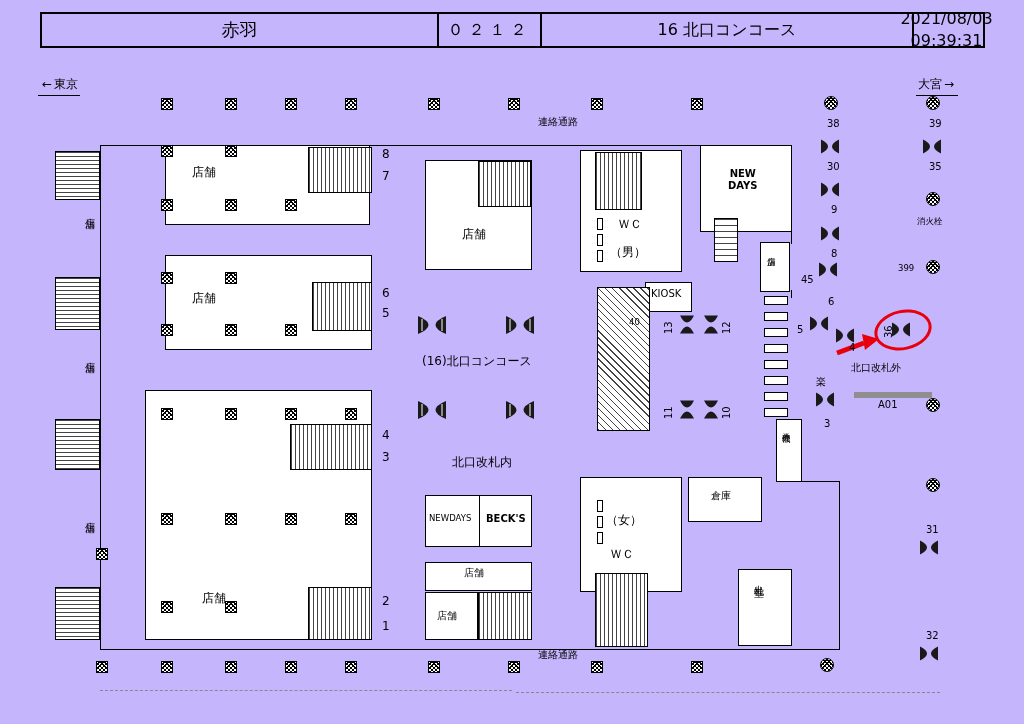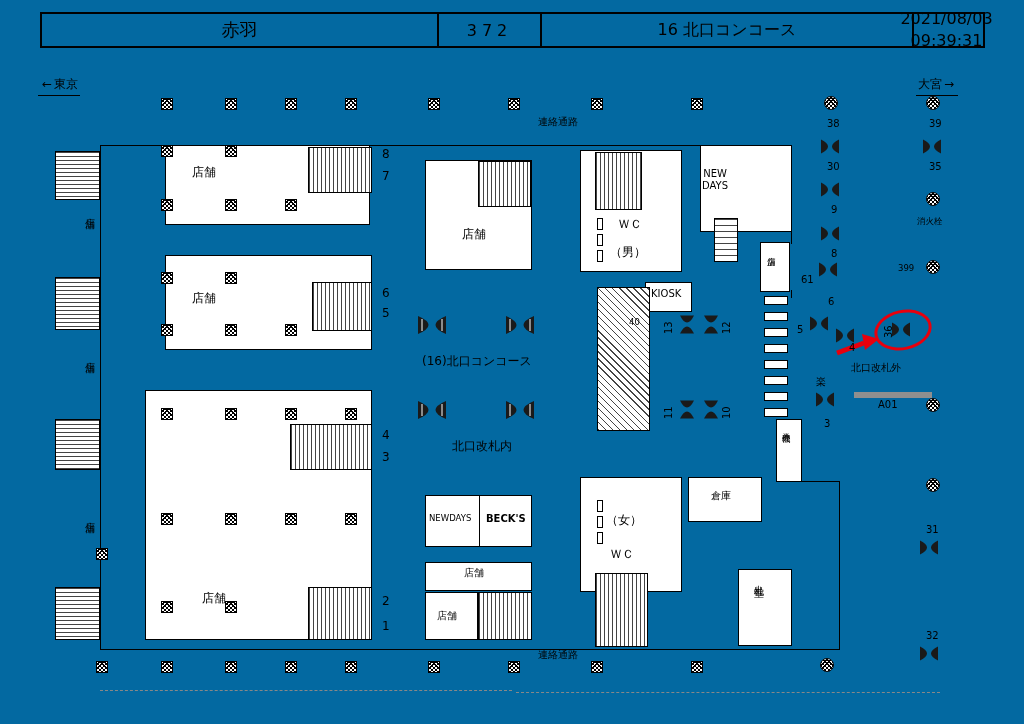--- a/index.html
+++ b/index.html
@@ -1,16 +1,16 @@
 <!DOCTYPE html>
 <html><head>
 <meta charset="utf-8">
 <style>
   html,body{margin:0;padding:0;background:#fff;}
-  .screen{position:relative;width:1024px;height:724px;background:#0369a1;overflow:hidden;
+  .screen{position:relative;width:1024px;height:724px;background:#c4b5fd;overflow:hidden;
           font-family:"DejaVu Sans","Liberation Sans",sans-serif;color:#000;}
   
   .hdr{position:absolute;left:40px;top:12px;width:945px;height:36px;border:2px solid #000;
        display:flex;box-sizing:border-box;}
   .hc{display:flex;align-items:center;justify-content:center;box-sizing:border-box;height:100%;}
   .hc+.hc{border-left:2px solid #000;}
   .c1{width:395px;font-size:18px;}
   .c2{width:103px;font-size:16px;letter-spacing:5px;}
   .c3{width:372px;font-size:16px;}
   .c4{width:67px;flex-direction:column;font-size:16px;line-height:1.35;text-align:center;}
@@ -53,21 +53,21 @@
   .redcirc{border:3px solid #e8000d;border-radius:50%;transform:rotate(-12deg);}
   .dash{border-top:1px dashed #888;}
 </style>
 </head>
 <body>
 
 <div class="screen">
 
   <div class="hdr">
     <div class="hc c1">赤羽</div>
-    <div class="hc c2">372</div>
+    <div class="hc c2">０２１２</div>
     <div class="hc c3">16 北口コンコース</div>
     <div class="hc c4">
       <div>2021/08/03</div>
       <div>09:39:31</div>
     </div>
   </div>
 
   <div class="dir dl"><span class="ar">←</span><span>東京</span></div>
   <div class="dir dr"><span>大宮</span><span class="ar">→</span></div>
 
@@ -185,27 +185,27 @@
       <div class="lbl v sm" style="left: 84px; top: 354px;">店舗</div>
       <div class="lbl v sm" style="left: 84px; top: 514px;">店舗</div>
       <div class="lbl" style="left: 192px; top: 166px;">店舗</div>
       <div class="lbl" style="left: 192px; top: 292px;">店舗</div>
       <div class="lbl" style="left: 202px; top: 592px;">店舗</div>
       <div class="lbl" style="left: 462px; top: 228px;">店舗</div>
       <div class="lbl sm" style="left: 464px; top: 567px;">店舗</div>
       <div class="lbl sm" style="left: 437px; top: 610px;">店舗</div>
       <div class="lbl" style="left: 618px; top: 218px;">ＷＣ</div>
       <div class="lbl" style="left: 610px; top: 246px;">（男）</div>
-      <div class="lbl sm ctr" style="left: 702px; top: 168px;">NEW
+      <div class="lbl sm ctr" style="left: 728px; top: 168px; font-weight: bold;">NEW
 DAYS</div>
       <div class="lbl sm" style="left: 651px; top: 288px; text-align: right;">KIOSK</div>
       <div class="lbl xs" style="left: 629px; top: 318px;">40</div>
       <div class="lbl v xs" style="left: 766px; top: 250px;">店舗</div>
       <div class="lbl" style="left: 422px; top: 355px;">(16)北口コンコース</div>
-      <div class="lbl" style="left: 452px; top: 440px;">北口改札内</div>
+      <div class="lbl" style="left: 452px; top: 456px;">北口改札内</div>
       <div class="lbl xs" style="left: 429px; top: 514px;">NEWDAYS</div>
       <div class="lbl sm" style="left: 486px; top: 513px; font-weight: bold;">BECK'S</div>
       <div class="lbl sm" style="left: 711px; top: 490px;">倉庫</div>
       <div class="lbl v xs" style="left: 781px; top: 426px;">券売機</div>
       <div class="lbl" style="left: 606px; top: 514px;">（女）</div>
       <div class="lbl" style="left: 610px; top: 548px;">ＷＣ</div>
       <div class="lbl v sm" style="left: 753px; top: 577px;">出札室</div>
       <div class="lbl sm" style="left: 851px; top: 362px;">北口改札外</div>
       <div class="lbl sm" style="left: 878px; top: 399px;">A01</div>
       <div class="lbl sm" style="left: 816px; top: 376px;">楽</div>
@@ -242,21 +242,21 @@
       <div class="circle-marker" style="left: 926px; top: 192px;"></div>
       <div class="eye" style="left: 819px; top: 226px;"><svg viewBox="0 0 22 15" width="22" height="15">
           <path d="M2,0.5 Q16,7.5 2,14.5 Z" fill="#1a1a1a"></path>
           <path d="M20,0.5 Q6,7.5 20,14.5 Z" fill="#1a1a1a"></path>
         </svg></div>
       <div class="lbl mnum" style="left: 831px; top: 248px;">8</div>
       <div class="eye" style="left: 817px; top: 262px;"><svg viewBox="0 0 22 15" width="22" height="15">
           <path d="M2,0.5 Q16,7.5 2,14.5 Z" fill="#1a1a1a"></path>
           <path d="M20,0.5 Q6,7.5 20,14.5 Z" fill="#1a1a1a"></path>
         </svg></div>
-      <div class="lbl mnum" style="left: 801px; top: 274px;">61</div>
+      <div class="lbl mnum" style="left: 801px; top: 274px;">45</div>
       <div class="circle-marker" style="left: 926px; top: 260px;"></div>
       <div class="eye" style="left: 808px; top: 316px;"><svg viewBox="0 0 22 15" width="22" height="15">
           <path d="M2,0.5 Q16,7.5 2,14.5 Z" fill="#1a1a1a"></path>
           <path d="M20,0.5 Q6,7.5 20,14.5 Z" fill="#1a1a1a"></path>
         </svg></div>
       <div class="lbl mnum" style="left: 797px; top: 324px;">5</div>
       <div class="eye" style="left: 834px; top: 328px;"><svg viewBox="0 0 22 15" width="22" height="15">
           <path d="M2,0.5 Q16,7.5 2,14.5 Z" fill="#1a1a1a"></path>
           <path d="M20,0.5 Q6,7.5 20,14.5 Z" fill="#1a1a1a"></path>
         </svg></div>

